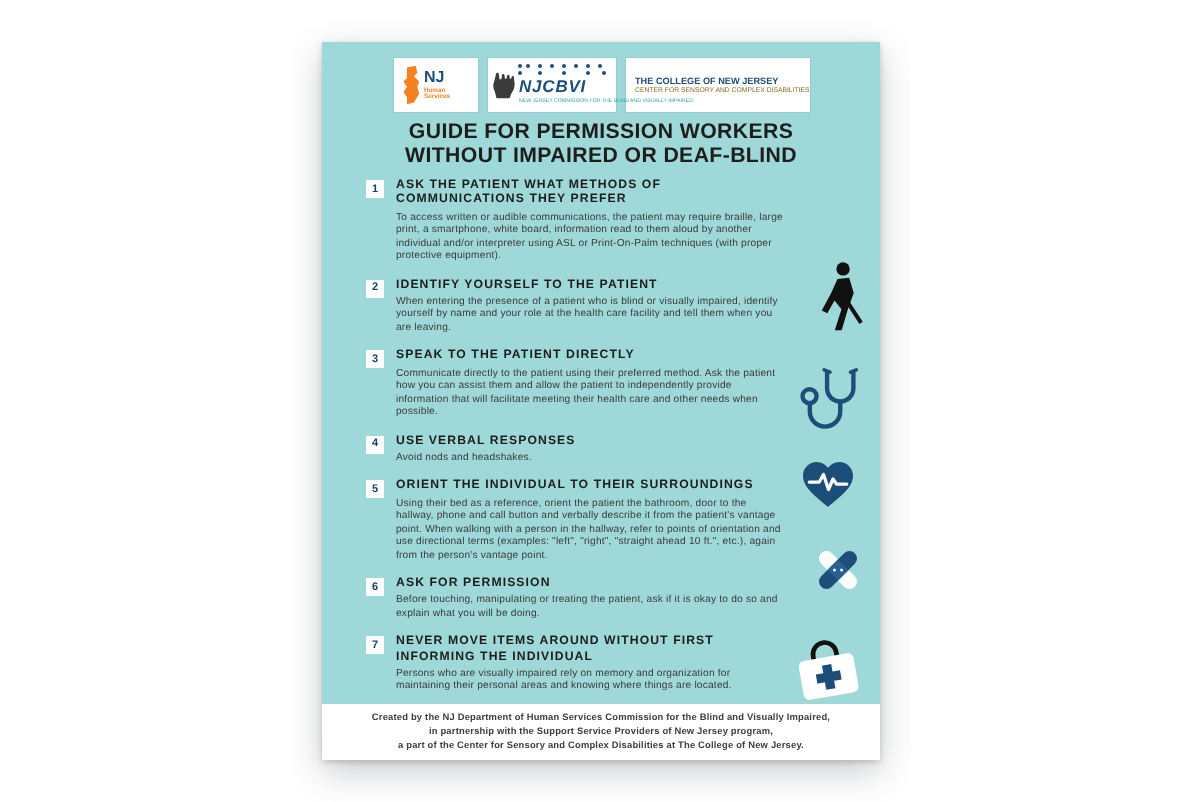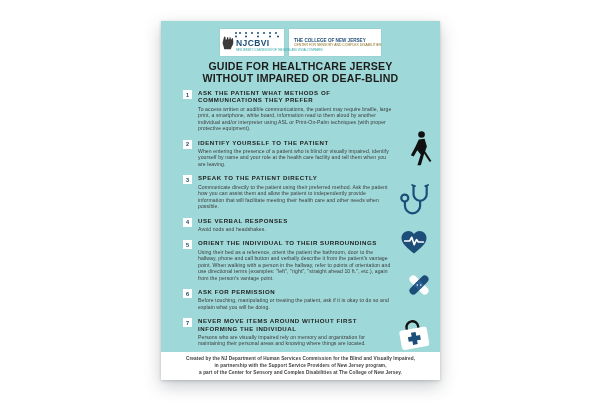--- a/index.html
+++ b/index.html
@@ -16,21 +16,21 @@
   
   .logos { display:flex; justify-content:center; align-items:flex-start; gap:5px; padding-top:8px; }
   .logo { background:#ffffff; height:27px; display:flex; align-items:center; padding:2px 3px; gap:2px; box-shadow:0 0 0 .5px rgba(0,0,0,.06); }
   .logo-nj { width:42px; }
   .logo-nj .txt { display:flex; flex-direction:column; line-height:1; }
   .nj-abbr { font-size:8px; font-weight:bold; color:#1d4e79; }
   .nj-name { font-size:3.2px; color:#f58220; font-weight:bold; margin-top:1px; }
   .logo-njcbvi { width:64px; position:relative; flex-direction:column; align-items:flex-start; justify-content:flex-end; padding:2px 3px 3px 16px; }
   .braille-dots { position:absolute; top:2px; left:14px; }
   .hand-svg { position:absolute; left:1px; top:3px; }
-  .njcbvi-abbr { font-size:8.5px; font-weight:bold; color:#1d4e79; letter-spacing:.4px; line-height:1; }
+  .njcbvi-abbr { font-size:8.5px; font-weight:bold; color:#1d4e79; letter-spacing:.4px; line-height:1;font-style:italic; }
   .njcbvi-tag { font-size:2.6px; color:#2ba6a8; white-space:nowrap; line-height:1; margin-top:1px; }
   .logo-tcnj { width:92px; }
   .tcnj-txt { display:flex; flex-direction:column; line-height:1.2; }
   .tcnj-college { font-size:4.6px; font-weight:bold; color:#1f4e79; white-space:nowrap; }
   .tcnj-center { font-size:3.4px; color:#8a6d1f; white-space:nowrap; }
 
   
   .title { margin-top:5px; text-align:center; font-weight:bold; color:#1d1d1b;
            font-size:10.6px; line-height:1.1; letter-spacing:.2px; }
 
@@ -56,20 +56,29 @@
             text-align:center; padding:3px 8px 4px; }
   .footer div { font-size:4.7px; font-weight:bold; color:#3d3d3d; line-height:1.5; letter-spacing:.1px; }
 </style>
 </head>
 <body>
 
 <div class="canvas">
   <div class="page">
 
     <div class="logos">
+      <div class="logo logo-nj">
+        <svg width="11" height="21" viewBox="0 0 12 22">
+          <path d="M4 1l5-1 1 4-2 2 3 3-1 3 1 4-3 5-4 1 0-4-2-3 2-3-2-3 2-2z" fill="#f58220"></path>
+        </svg>
+        <div class="txt">
+          <span class="nj-abbr">NJ</span>
+          <span class="nj-name">Human Services</span>
+        </div>
+      </div>
 
       <div class="logo logo-njcbvi">
         <svg class="braille-dots" width="46" height="7" viewBox="0 0 46 7">
           <g fill="#1d4e79">
             <circle cx="2" cy="2" r="1"></circle>
               <circle cx="6" cy="2" r="1"></circle>
               <circle cx="12" cy="2" r="1"></circle>
               <circle cx="18" cy="2" r="1"></circle>
               <circle cx="24" cy="2" r="1"></circle>
               <circle cx="30" cy="2" r="1"></circle>
@@ -98,21 +107,21 @@
           <circle cx="7" cy="12.5" r="1.3" fill="#f5b942"></circle>
         </svg>
         <div class="tcnj-txt">
           <span class="tcnj-college">THE COLLEGE OF NEW JERSEY</span>
           <span class="tcnj-center">CENTER FOR SENSORY AND COMPLEX DISABILITIES</span>
         </div>
       </div>
     </div>
 
     <div class="title">
-      <div>GUIDE FOR HEALTHCARE JERSEY</div>
+      <div>GUIDE FOR PERMISSION WORKERS</div>
       <div>WITHOUT IMPAIRED OR DEAF-BLIND</div>
     </div>
 
     <div class="sections">
 
       <div class="section">
         <div class="num">1</div>
         <div class="sec-text">
           <div class="sec-head">ASK THE PATIENT WHAT METHODS OF COMMUNICATIONS THEY PREFER</div>
           <div class="sec-body">To access written or audible communications, the patient may require braille, large print, a smartphone, white board, information read to them aloud by another individual and/or interpreter using ASL or Print-On-Palm techniques (with proper protective equipment).</div>

